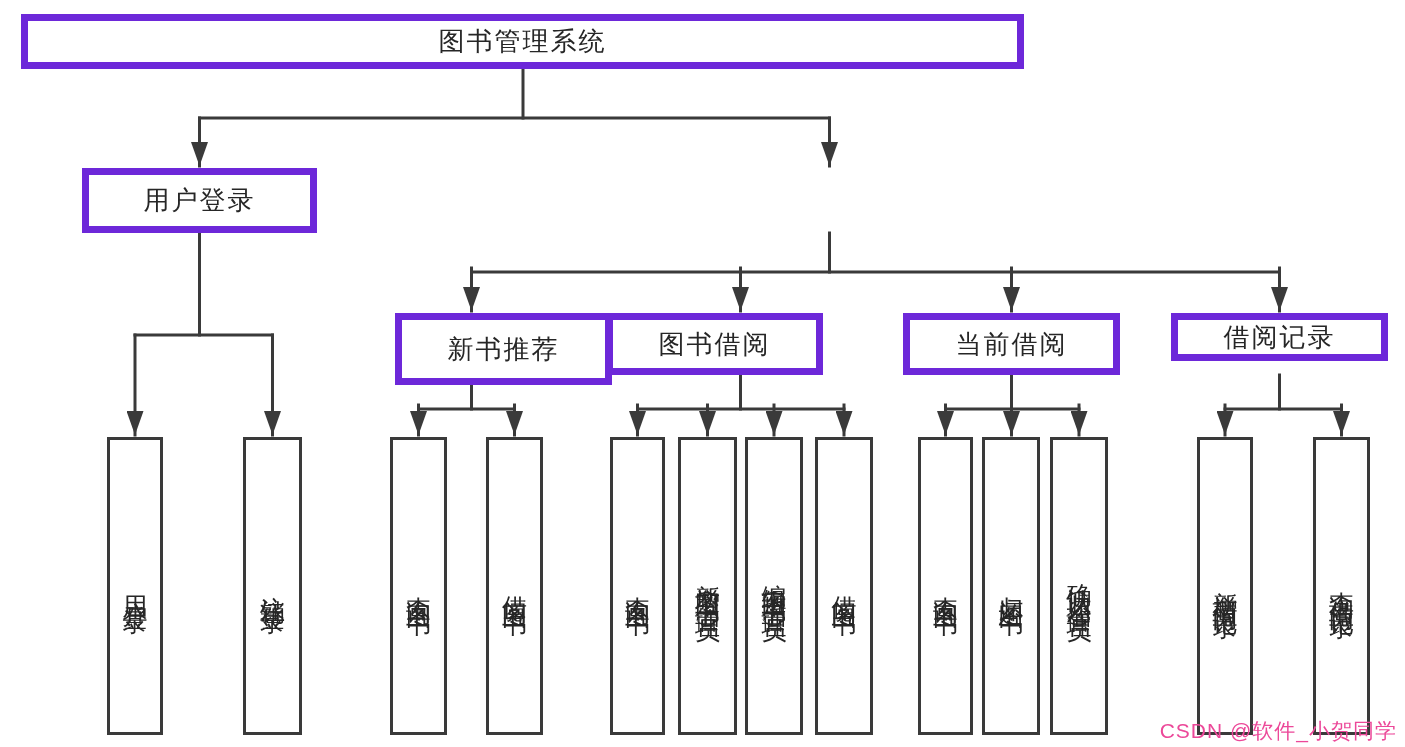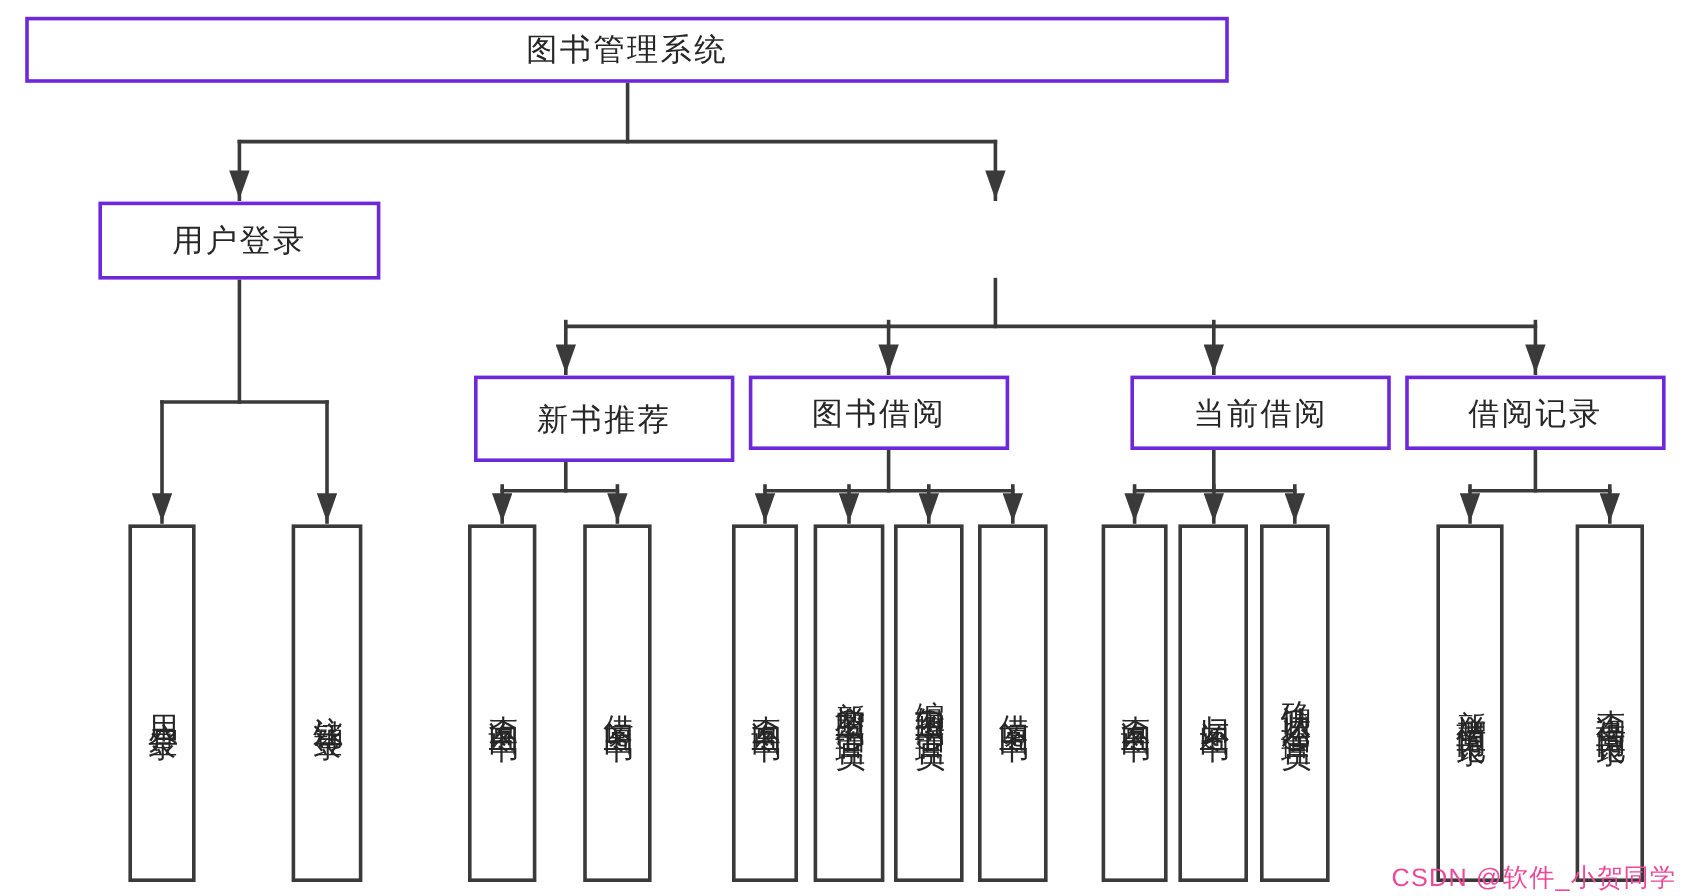--- a/index.html
+++ b/index.html
@@ -10,21 +10,21 @@
     height: 747px;
     background: #ffffff;
     font-family: "Liberation Sans", "DejaVu Sans", sans-serif;
     color: #262626;
     overflow: hidden;
   }
   #wires { position: absolute; left: 0; top: 0; width: 1405px; height: 747px; }
   .box {
     position: absolute;
     box-sizing: border-box;
-    border: 3px solid #6d28d9;
+    border: 7px solid #6d28d9;
     background: #ffffff;
     display: flex;
     align-items: center;
     justify-content: center;
     font-size: 26px;
     letter-spacing: 2px;
     color: #262626;
   }
   .vbox {
     position: absolute;
@@ -114,27 +114,27 @@
     <span>图书管理系统</span>
   </div>
 
   <div class="box" style="left:82px; top:168px; width:235px; height:65px;">
     <span>用户登录</span>
   </div>
 
   <div class="box" style="left:363px; top:313px; width:217px; height:72px;margin-left:32px;">
     <span>新书推荐</span>
   </div>
-  <div class="box" style="left:624px; top:313px; width:217px; height:62px;">
+  <div class="box" style="left:606px; top:313px; width:217px; height:62px;">
     <span>图书借阅</span>
   </div>
-  <div class="box" style="left:903px; top:313px; width:217px; height:62px;margin-left:39px;">
+  <div class="box" style="left:903px; top:313px; width:217px; height:62px;">
     <span>当前借阅</span>
   </div>
-  <div class="box" style="left:1171px; top:313px; width:217px; height:62px;">
+  <div class="box" style="left:1171px; top:313px; width:217px; height:48px;">
     <span>借阅记录</span>
   </div>
 
   <div class="vbox" style="left:107px; width:56px;">
     <span class="vtext">用户登录</span>
   </div>
   <div class="vbox" style="left:243px; width:59px;">
     <span class="vtext">注销登录</span>
   </div>
 

